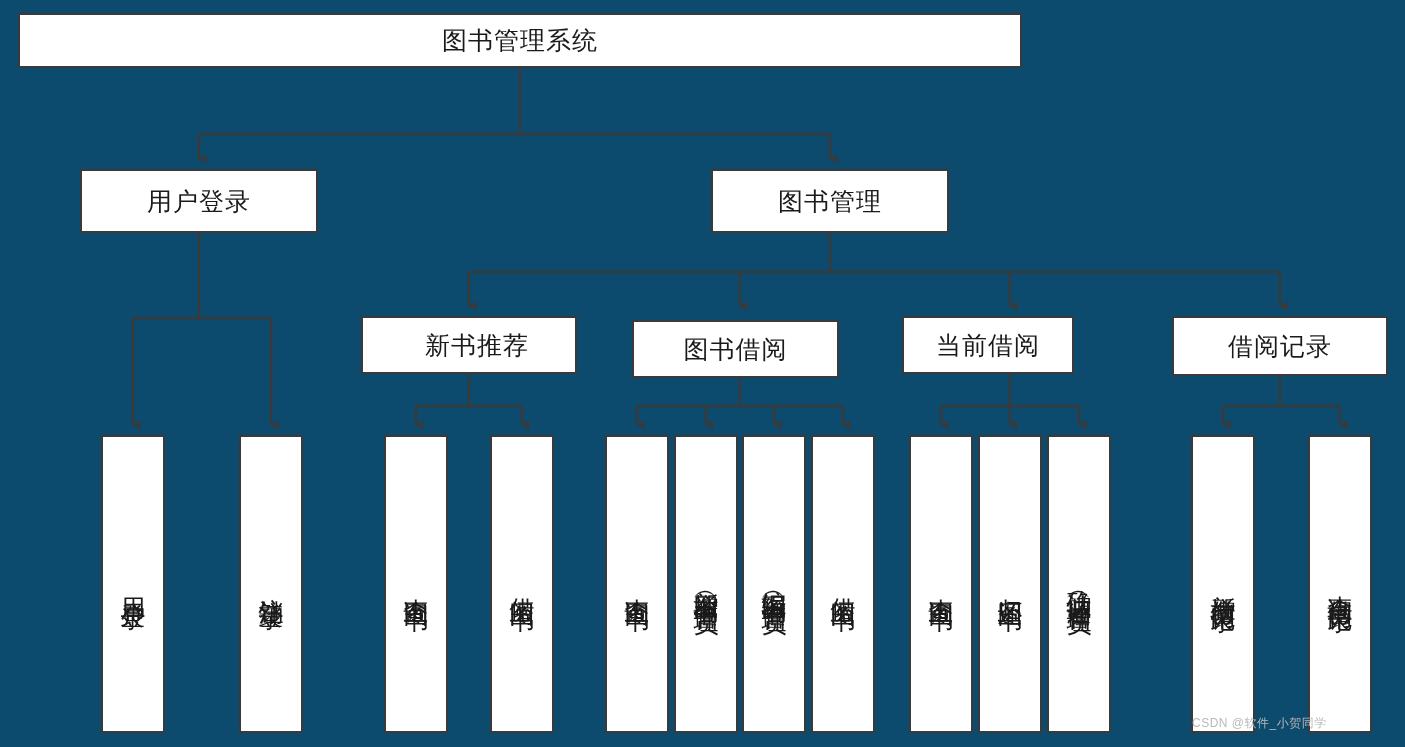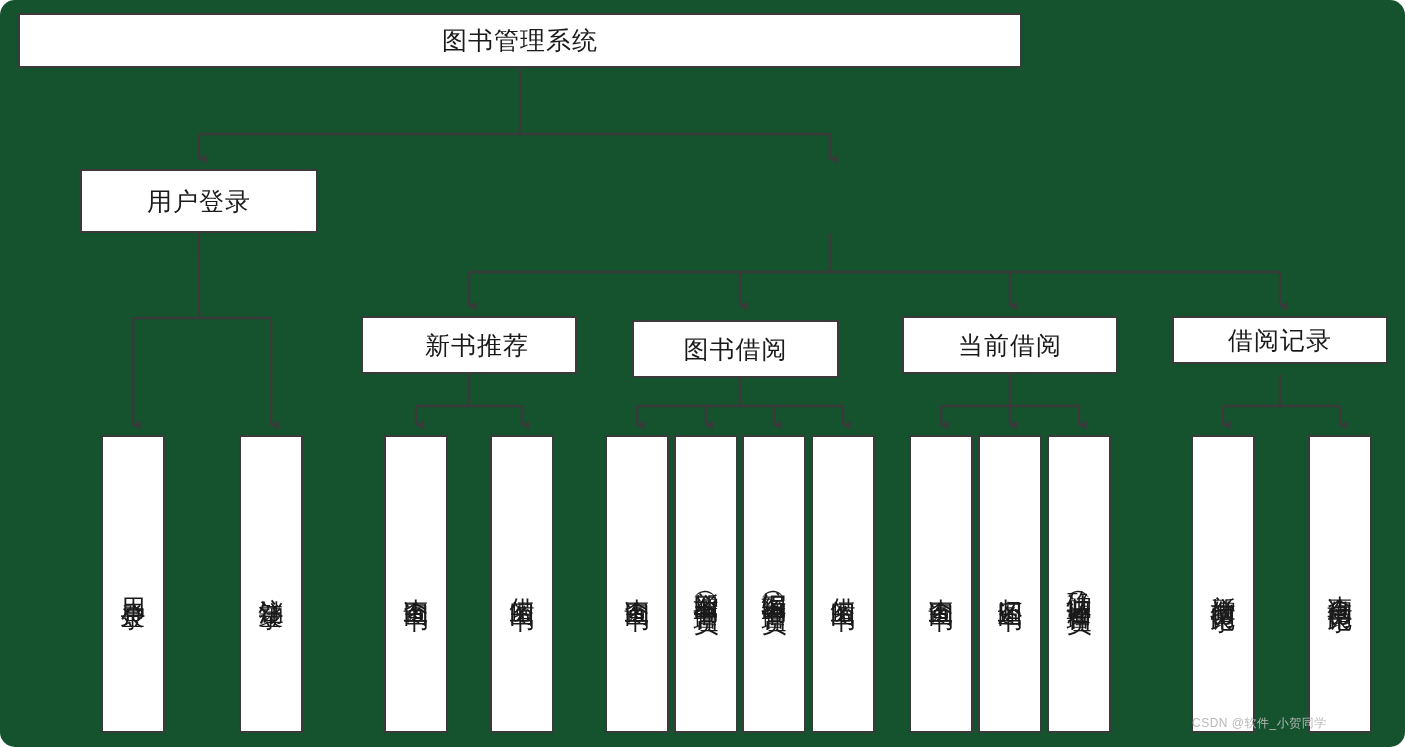--- a/index.html
+++ b/index.html
@@ -7,23 +7,22 @@
     padding: 0;
     background: #ffffff;
   }
   body {
     font-family: "Liberation Sans", "DejaVu Sans", sans-serif;
   }
   #canvas {
     position: relative;
     width: 1405px;
     height: 747px;
-    background: #14532d;
+    background: #0c4a6e;
     overflow: hidden;
-    border-radius: 15px;
   }
   svg#wires {
     position: absolute;
     left: 0;
     top: 0;
     width: 1405px;
     height: 747px;
     pointer-events: none;
   }
   .node {
@@ -116,31 +115,34 @@
     </g>
   </svg>
 
   <div class="node horiz" style="left:18px; top:13px; width:1004px; height:55px;">
     <span class="lbl">图书管理系统</span>
   </div>
 
   <div class="node horiz" style="left:80px; top:169px; width:238px; height:64px;">
     <span class="lbl">用户登录</span>
   </div>
+  <div class="node horiz" style="left:711px; top:169px; width:238px; height:64px;">
+    <span class="lbl">图书管理</span>
+  </div>
 
   <div class="node horiz" style="left:361px; top:316px; width:216px; height:58px;padding-left:16px;">
     <span class="lbl">新书推荐</span>
   </div>
   <div class="node horiz" style="left:632px; top:320px; width:207px; height:58px;">
     <span class="lbl">图书借阅</span>
   </div>
-  <div class="node horiz" style="left:902px; top:316px; width:216px; height:58px;">
+  <div class="node horiz" style="left:902px; top:316px; width:172px; height:58px;">
     <span class="lbl">当前借阅</span>
   </div>
-  <div class="node horiz" style="left:1172px; top:316px; width:216px; height:48px;">
+  <div class="node horiz" style="left:1172px; top:316px; width:216px; height:60px;">
     <span class="lbl">借阅记录</span>
   </div>
 
   <div class="node vert" style="left:101px; top:435px; width:64px; height:298px;">
     <span class="lbl">用户登录</span>
   </div>
   <div class="node vert" style="left:239px; top:435px; width:64px; height:298px;">
     <span class="lbl">注销登录</span>
   </div>
 

